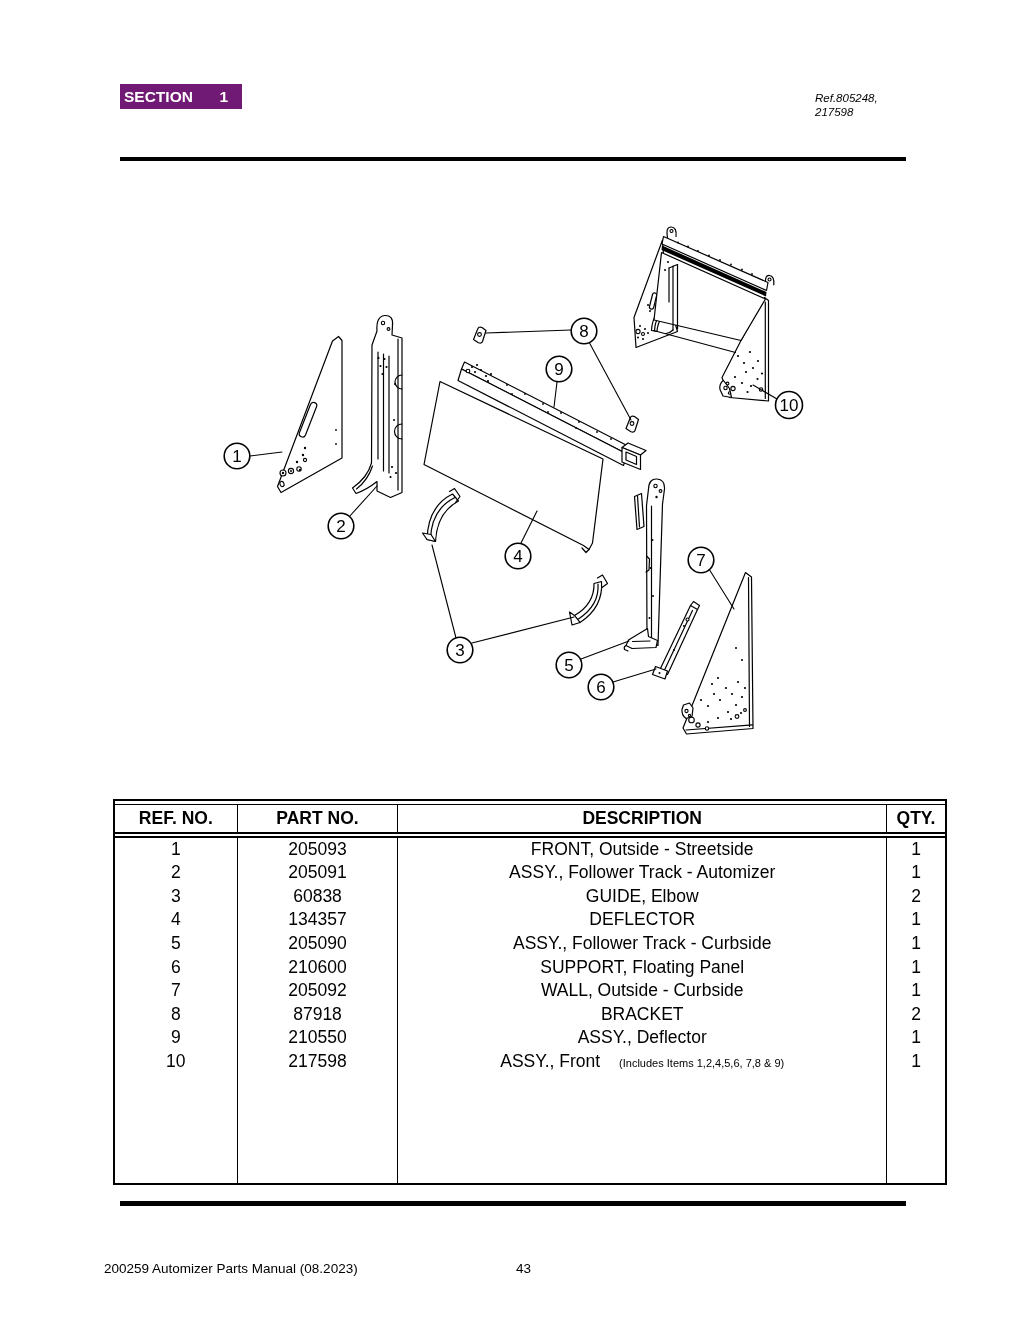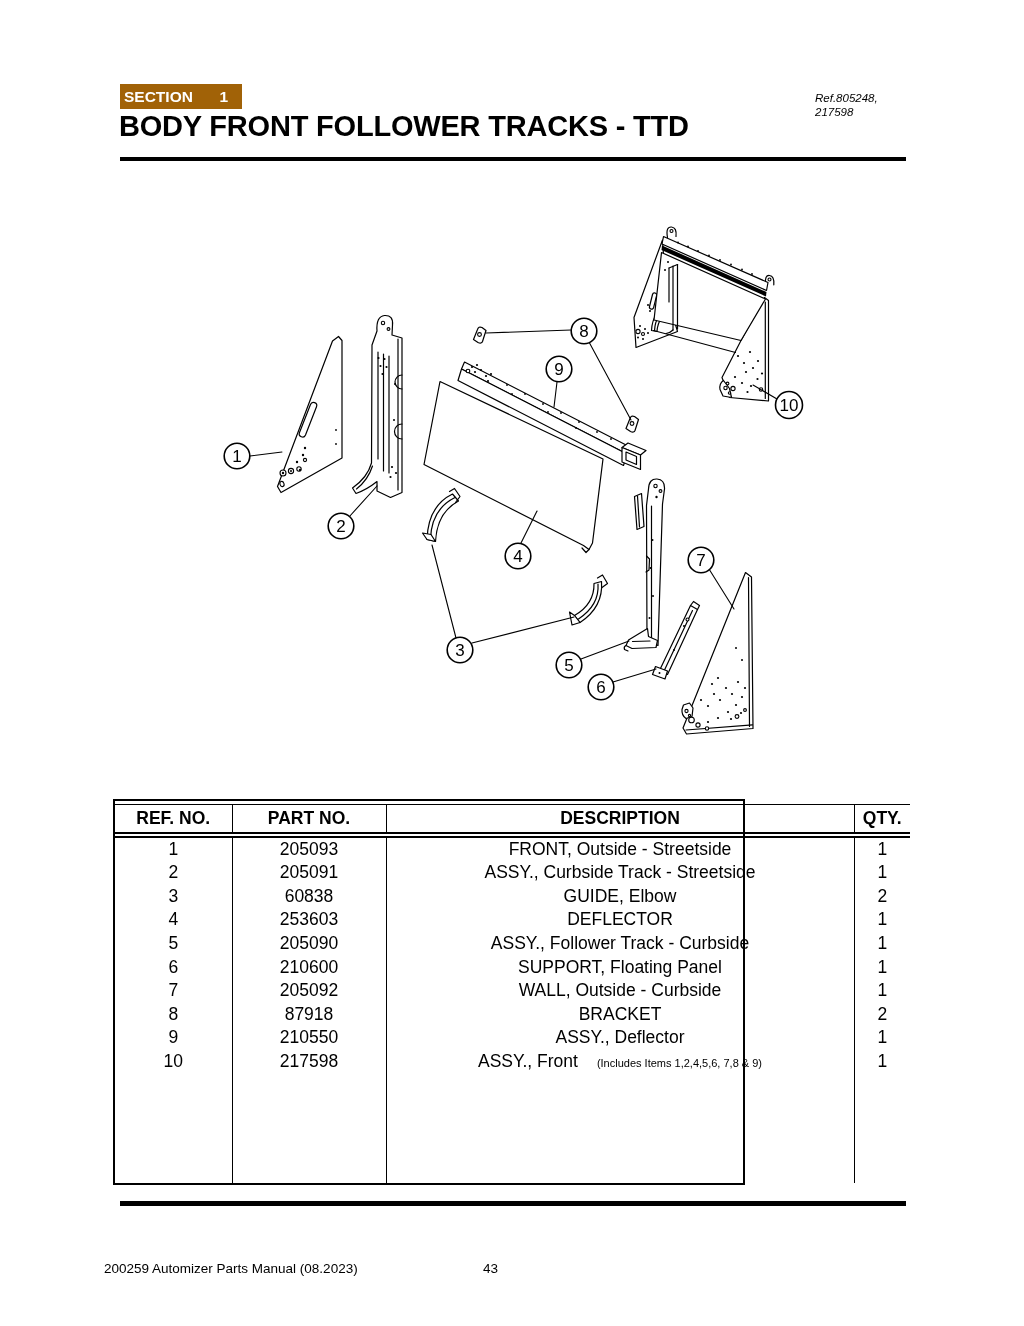--- a/index.html
+++ b/index.html
@@ -4,21 +4,21 @@
 <style>
   html,body { margin:0; padding:0; background:#e8e8e8; }
   .page {
     position:relative; width:1024px; height:1326px; margin:0 auto;
     background:#ffffff; color:#000;
     font-family:"Liberation Sans","DejaVu Sans",sans-serif;
     overflow:hidden;
   }
   .section-badge {
     position:absolute; left:120px; top:84px; width:122px; height:25px;
-    background:#a16207; color:#fff; box-sizing:border-box;
+    background:#701a75; color:#fff; box-sizing:border-box;
     display:flex; align-items:center; justify-content:space-between;
     padding:0 14px 0 4px; font-size:15.5px; font-weight:700;
   }
   .page-title {
     position:absolute; left:119px; top:110px; font-size:29px; font-weight:700;
     letter-spacing:-0.2px; white-space:nowrap;
   }
   .ref-note {
     position:absolute; left:815px; top:91px; font-size:11.5px;
     font-style:italic; line-height:14px;
@@ -33,53 +33,52 @@
   .diagram-svg .dot   { fill:#000; stroke:none; }
   .diagram-svg .ring  { fill:#fff; stroke:#000; stroke-width:1.1; }
   .diagram-svg .leader{ stroke-width:1.1; }
   .diagram-svg .callout circle { fill:#fff; stroke:#000; stroke-width:1.6; }
   .diagram-svg .callout text {
     font-family:"Liberation Sans",sans-serif; font-size:17px; fill:#000;
     text-anchor:middle;
   }
 
   .table-wrap {
-    position:absolute; left:113px; top:799px; width:632px; height:386px;
+    position:absolute; left:113px; top:799px; width:834px; height:386px;
     border:2.5px solid #000; box-sizing:border-box; padding:2.5px 0 0 0; background:#fff;
   }
   .parts-table { width:100%; height:100%; border-collapse:collapse; table-layout:fixed; }
   .parts-table th {
     border-top:1.5px solid #000; border-bottom:6px double #000;
     border-right:1.7px solid #000;
     font-size:17.5px; font-weight:700; height:27px; padding:0; text-align:center;
   }
   .parts-table td {
     border-right:1.7px solid #000; font-size:17.5px; padding:0;
     height:23.6px; line-height:1.1; vertical-align:middle;
   }
   .parts-table th:last-child, .parts-table td:last-child { border-right:none; }
   .col-ref, .col-qty { text-align:center; }
   .col-part, .col-desc { text-align:center; padding-left:13px; }
   .desc-note { font-size:11px; margin-left:19px; }
   tr.filler td { height:auto; }
 
   .footer-manual { position:absolute; left:104px; top:1261px; font-size:13.5px; }
-  .footer-page   { position:absolute; left:483px; top:1261px; font-size:13.5px; }
+  .footer-page   { position:absolute; left:516px; top:1261px; font-size:13.5px; }
 </style>
 </head>
 <body>
 
 <div class="page">
 
   <div class="section-badge">
     <span>SECTION</span>
     <span>1</span>
   </div>
 
-  <div class="page-title">BODY FRONT FOLLOWER TRACKS - TTD</div>
 
   <div class="ref-note">
     <div>Ref.805248,</div>
     <div>217598</div>
   </div>
 
   <div class="rule-top"></div>
 
   <svg class="diagram-svg" width="710" height="550" viewBox="215 205 710 550" xmlns="http://www.w3.org/2000/svg">
 
@@ -370,32 +369,32 @@
       <tbody>
         <tr>
           <td class="col-ref">1</td>
           <td class="col-part">205093</td>
           <td class="col-desc">FRONT, Outside - Streetside</td>
           <td class="col-qty">1</td>
         </tr>
         <tr>
           <td class="col-ref">2</td>
           <td class="col-part">205091</td>
-          <td class="col-desc">ASSY., Curbside Track - Streetside</td>
+          <td class="col-desc">ASSY., Follower Track - Automizer</td>
           <td class="col-qty">1</td>
         </tr>
         <tr>
           <td class="col-ref">3</td>
           <td class="col-part">60838</td>
           <td class="col-desc">GUIDE, Elbow</td>
           <td class="col-qty">2</td>
         </tr>
         <tr>
           <td class="col-ref">4</td>
-          <td class="col-part">253603</td>
+          <td class="col-part">134357</td>
           <td class="col-desc">DEFLECTOR</td>
           <td class="col-qty">1</td>
         </tr>
         <tr>
           <td class="col-ref">5</td>
           <td class="col-part">205090</td>
           <td class="col-desc">ASSY., Follower Track - Curbside</td>
           <td class="col-qty">1</td>
         </tr>
         <tr>

